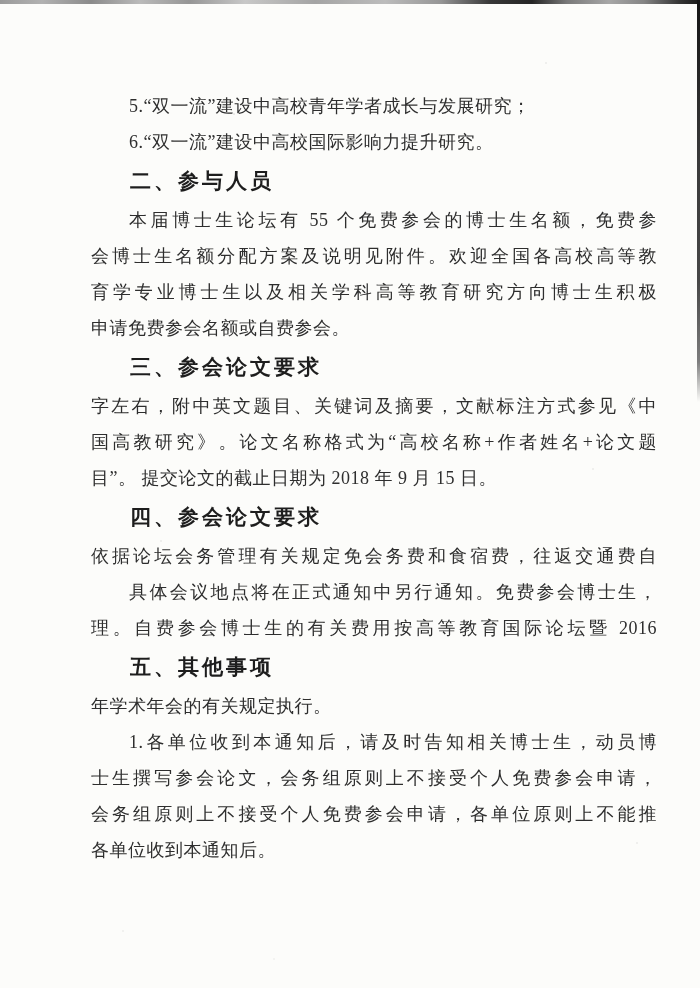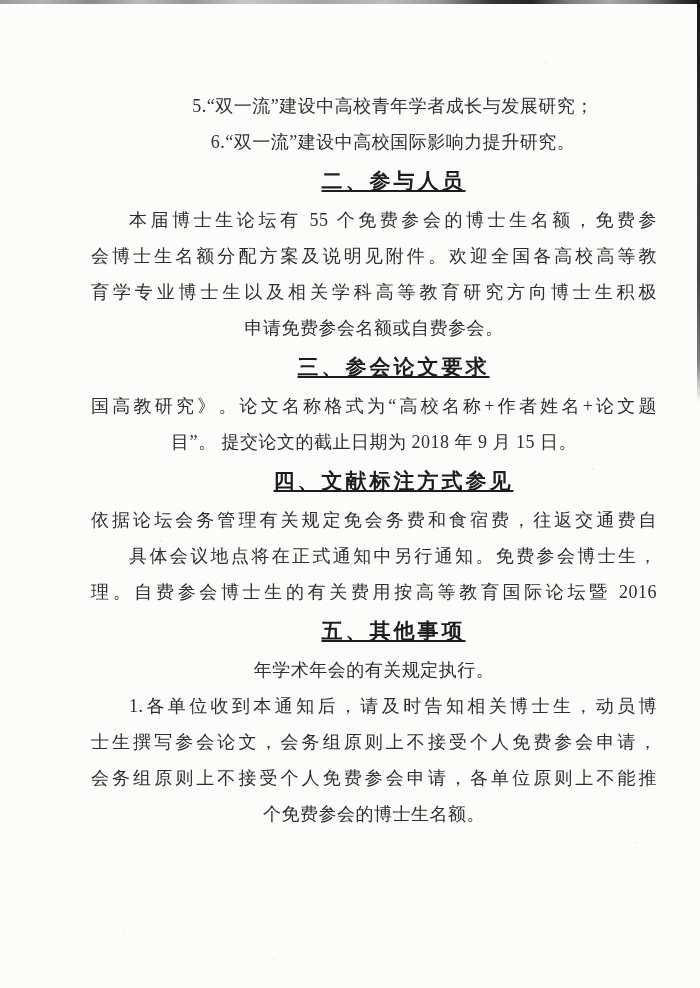--- a/index.html
+++ b/index.html
@@ -53,63 +53,62 @@
     position: absolute;
     left: 91px; top: 88px;
     width: 566px;
   }
   .line {
     font-size: 18px;
     line-height: 36px;
     color: #2e2e2e;
     letter-spacing: 0.5px;
     white-space: pre-wrap;
-    text-align: center;
   }
   .fill {
     text-align: justify;
     text-align-last: justify;
     text-justify: inter-character;
   }
   .indent { text-indent: 38px; }
   .heading {
     font-family: "Liberation Sans", "DejaVu Sans", sans-serif;
     font-weight: bold;
     font-size: 21px;
     line-height: 36px;
     letter-spacing: 3px;
     color: #1d1d1d;
     margin: 3px 0;
     text-indent: 39px;
-    text-decoration: underline;
   }
 </style>
 </head>
 <body>
 
 <div class="page">
   <div class="scan-top"></div>
   <div class="scan-right"></div>
   <div class="speckles"></div>
 
   <div class="content">
     <div class="line indent">5.“双一流”建设中高校青年学者成长与发展研究；</div>
     <div class="line indent">6.“双一流”建设中高校国际影响力提升研究。</div>
     <div class="line heading">二、参与人员</div>
     <div class="line indent fill">本届博士生论坛有 55 个免费参会的博士生名额，免费参</div>
     <div class="line fill">会博士生名额分配方案及说明见附件。欢迎全国各高校高等教</div>
     <div class="line fill">育学专业博士生以及相关学科高等教育研究方向博士生积极</div>
     <div class="line">申请免费参会名额或自费参会。</div>
     <div class="line heading">三、参会论文要求</div>
+    <div class="line fill">字左右，附中英文题目、关键词及摘要，文献标注方式参见《中</div>
     <div class="line fill">国高教研究》。论文名称格式为“高校名称+作者姓名+论文题</div>
     <div class="line">目”。 提交论文的截止日期为 2018 年 9 月 15 日。</div>
-    <div class="line heading">四、文献标注方式参见</div>
+    <div class="line heading">四、参会论文要求</div>
     <div class="line fill">依据论坛会务管理有关规定免会务费和食宿费，往返交通费自</div>
     <div class="line indent fill">具体会议地点将在正式通知中另行通知。免费参会博士生，</div>
     <div class="line fill">理。自费参会博士生的有关费用按高等教育国际论坛暨 2016</div>
     <div class="line heading">五、其他事项</div>
     <div class="line">年学术年会的有关规定执行。</div>
     <div class="line indent fill">1.各单位收到本通知后，请及时告知相关博士生，动员博</div>
     <div class="line fill">士生撰写参会论文，会务组原则上不接受个人免费参会申请，</div>
     <div class="line fill">会务组原则上不接受个人免费参会申请，各单位原则上不能推</div>
-    <div class="line">个免费参会的博士生名额。</div>
+    <div class="line">各单位收到本通知后。</div>
   </div>
 </div>
 
 </body></html>

